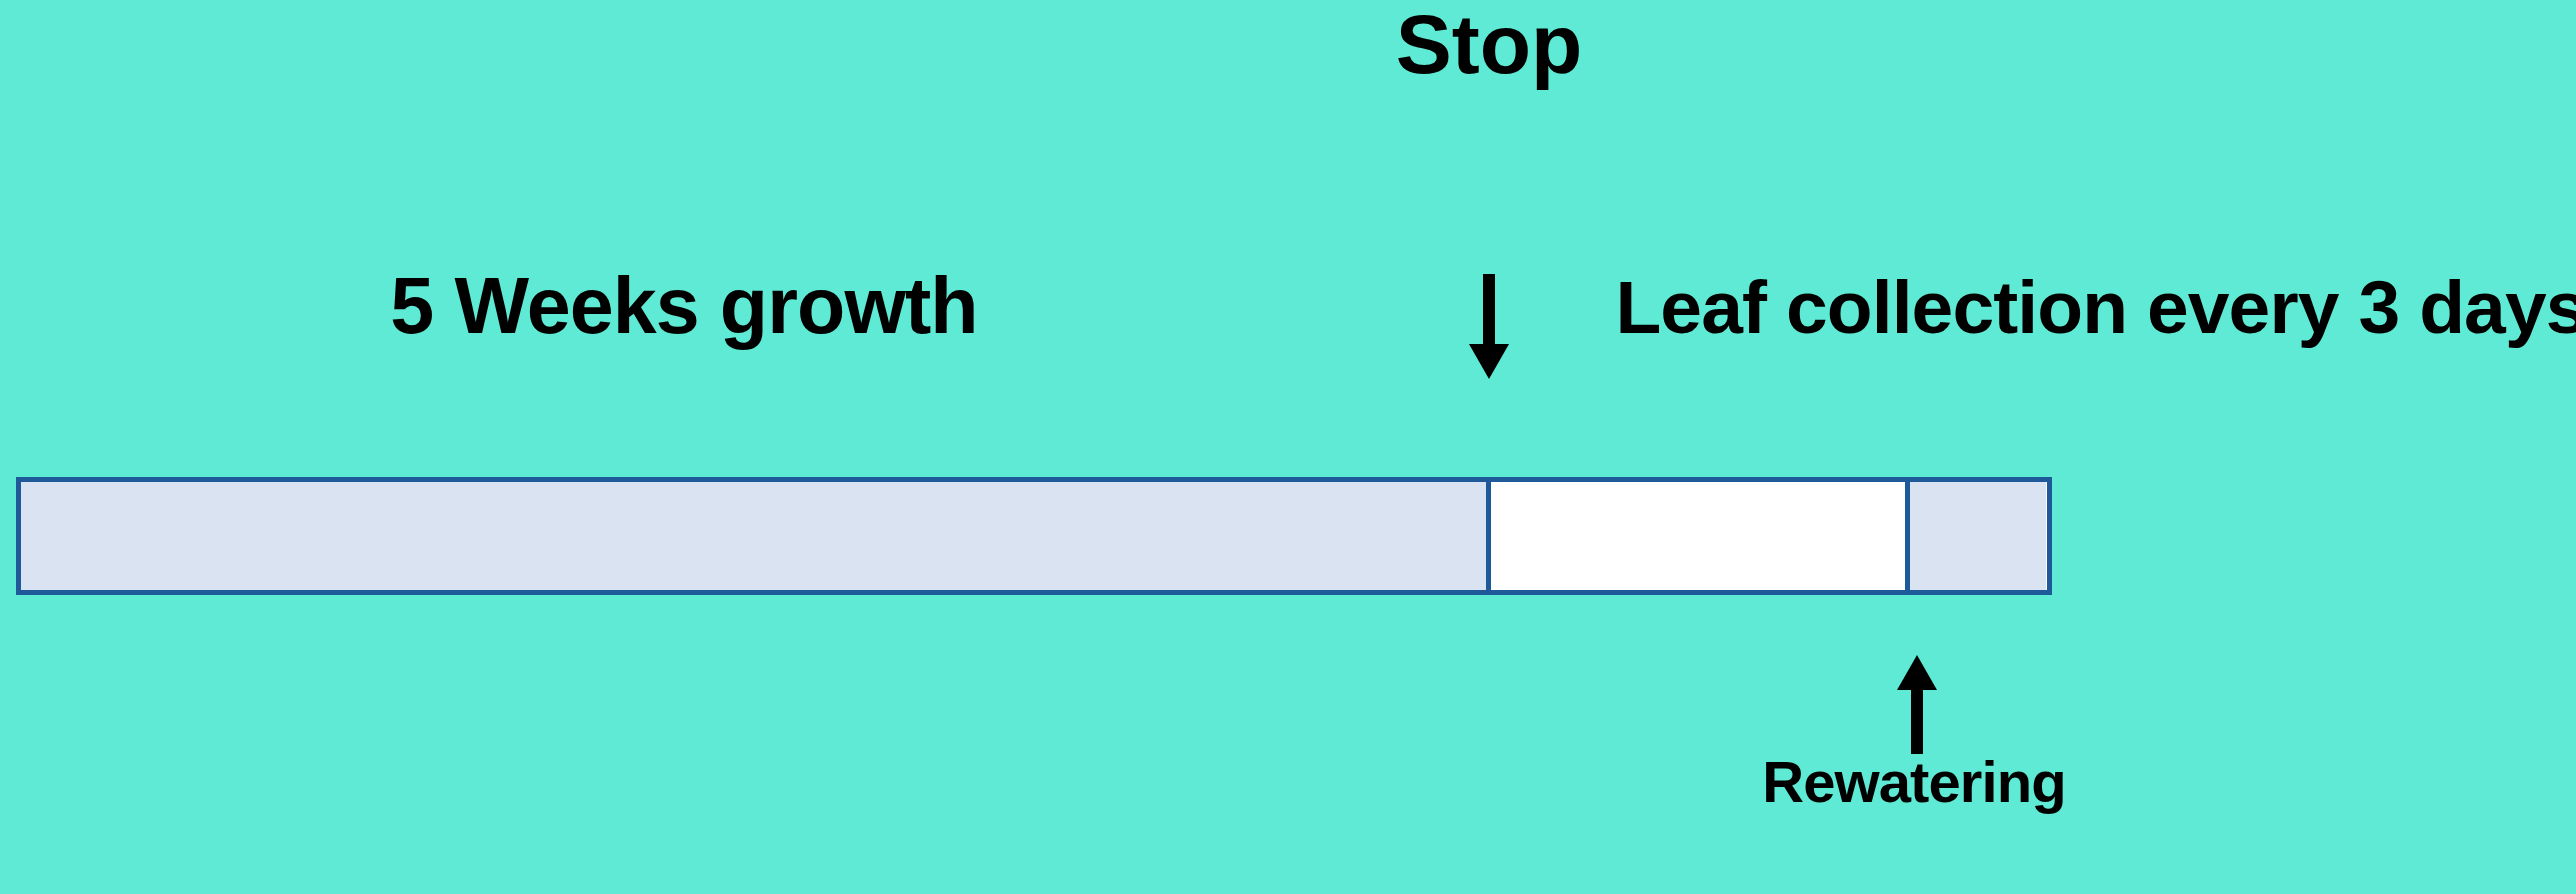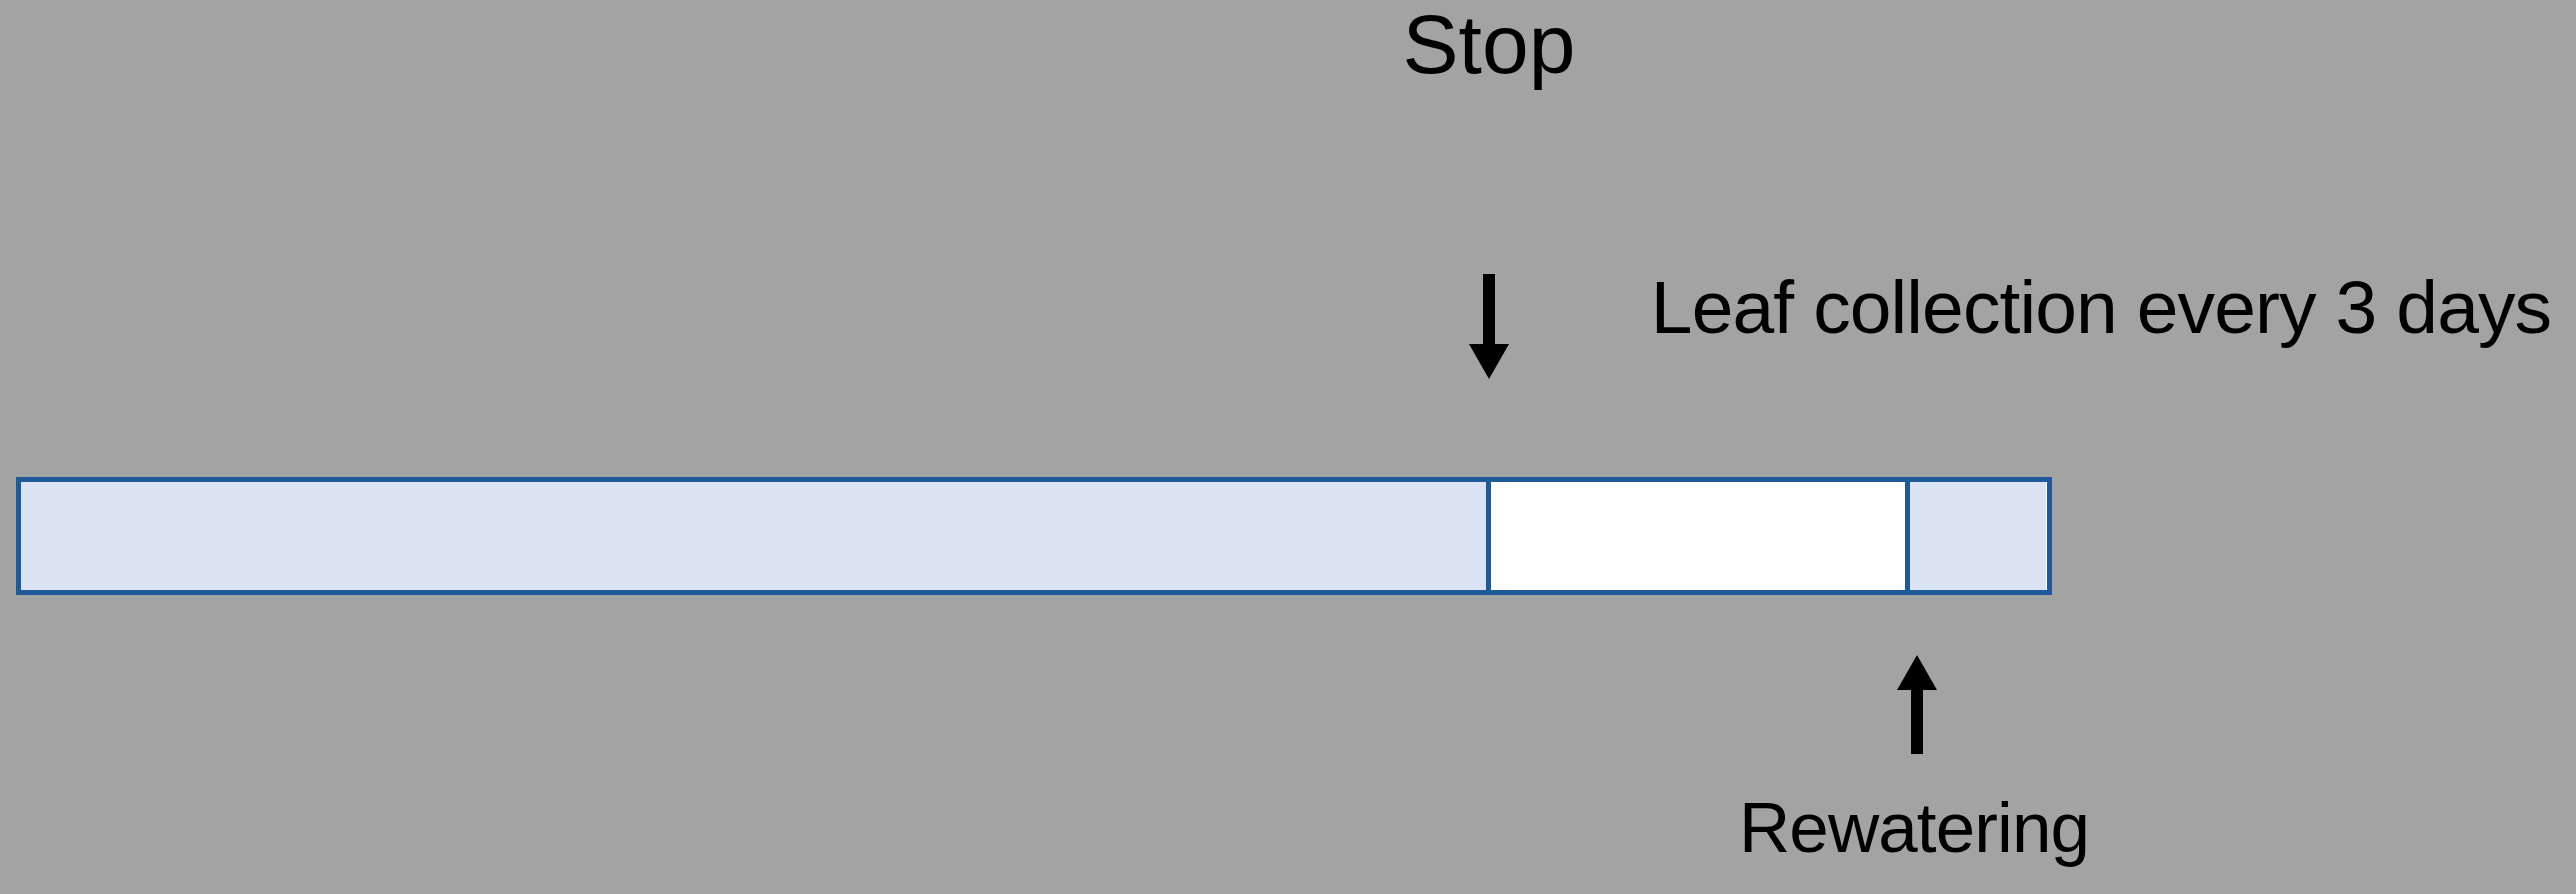--- a/index.html
+++ b/index.html
@@ -31,22 +31,22 @@
 
   #growth-label {
     left: 684px; top: 258px;
     font-size: 79px; line-height: 95px; letter-spacing: -0.9px;
   }
   #leaf-label {
     left: 2101px; top: 262px;
     font-size: 75px; line-height: 91px; letter-spacing: -0.9px;
   }
   #rewatering-label {
-    left: 1914px; top: 781px;
-    font-size: 71px; line-height: 93px; letter-spacing: -0.9px;
+    left: 1914px; top: 735px;
+    font-size: 58px; line-height: 93px; letter-spacing: -0.9px;
   }
 
   
   #timeline-bar {
     position: absolute;
     left: 15.6px; top: 477px;
     width: 2036px; height: 118px;
     box-sizing: border-box;
     border: 5.5px solid var(--border-color, #1E5A99);
     background: #ffffff;
@@ -79,26 +79,27 @@
     border-bottom: 35px solid var(--arrow-color, #000000);
   }
   #down-arrow { left: 1469px; top: 274px; width: 40px; }
   #down-arrow .stem { height: 70px; }
   #up-arrow { left: 1897px; top: 655px; width: 40px; }
   #up-arrow .stem { height: 64px; }
 </style>
 </head>
 <body>
 
-<div id="stage" style="background: #a3a3a3;">
+<div id="stage" style="background: #5eead4; font-weight: bold;">
 
   <div class="label" id="stop-label">
     <div class="line1">Stop</div>
   </div>
 
+  <div class="label" id="growth-label">5 Weeks growth</div>
 
   <div class="label" id="leaf-label">Leaf collection every 3 days</div>
 
   <div class="arrow" id="down-arrow">
     <div class="stem"></div>
     <div class="head-down"></div>
   </div>
 
   <div id="timeline-bar">
     <div class="seg" style="background: rgb(217, 227, 242); width: 1465px;"></div>

